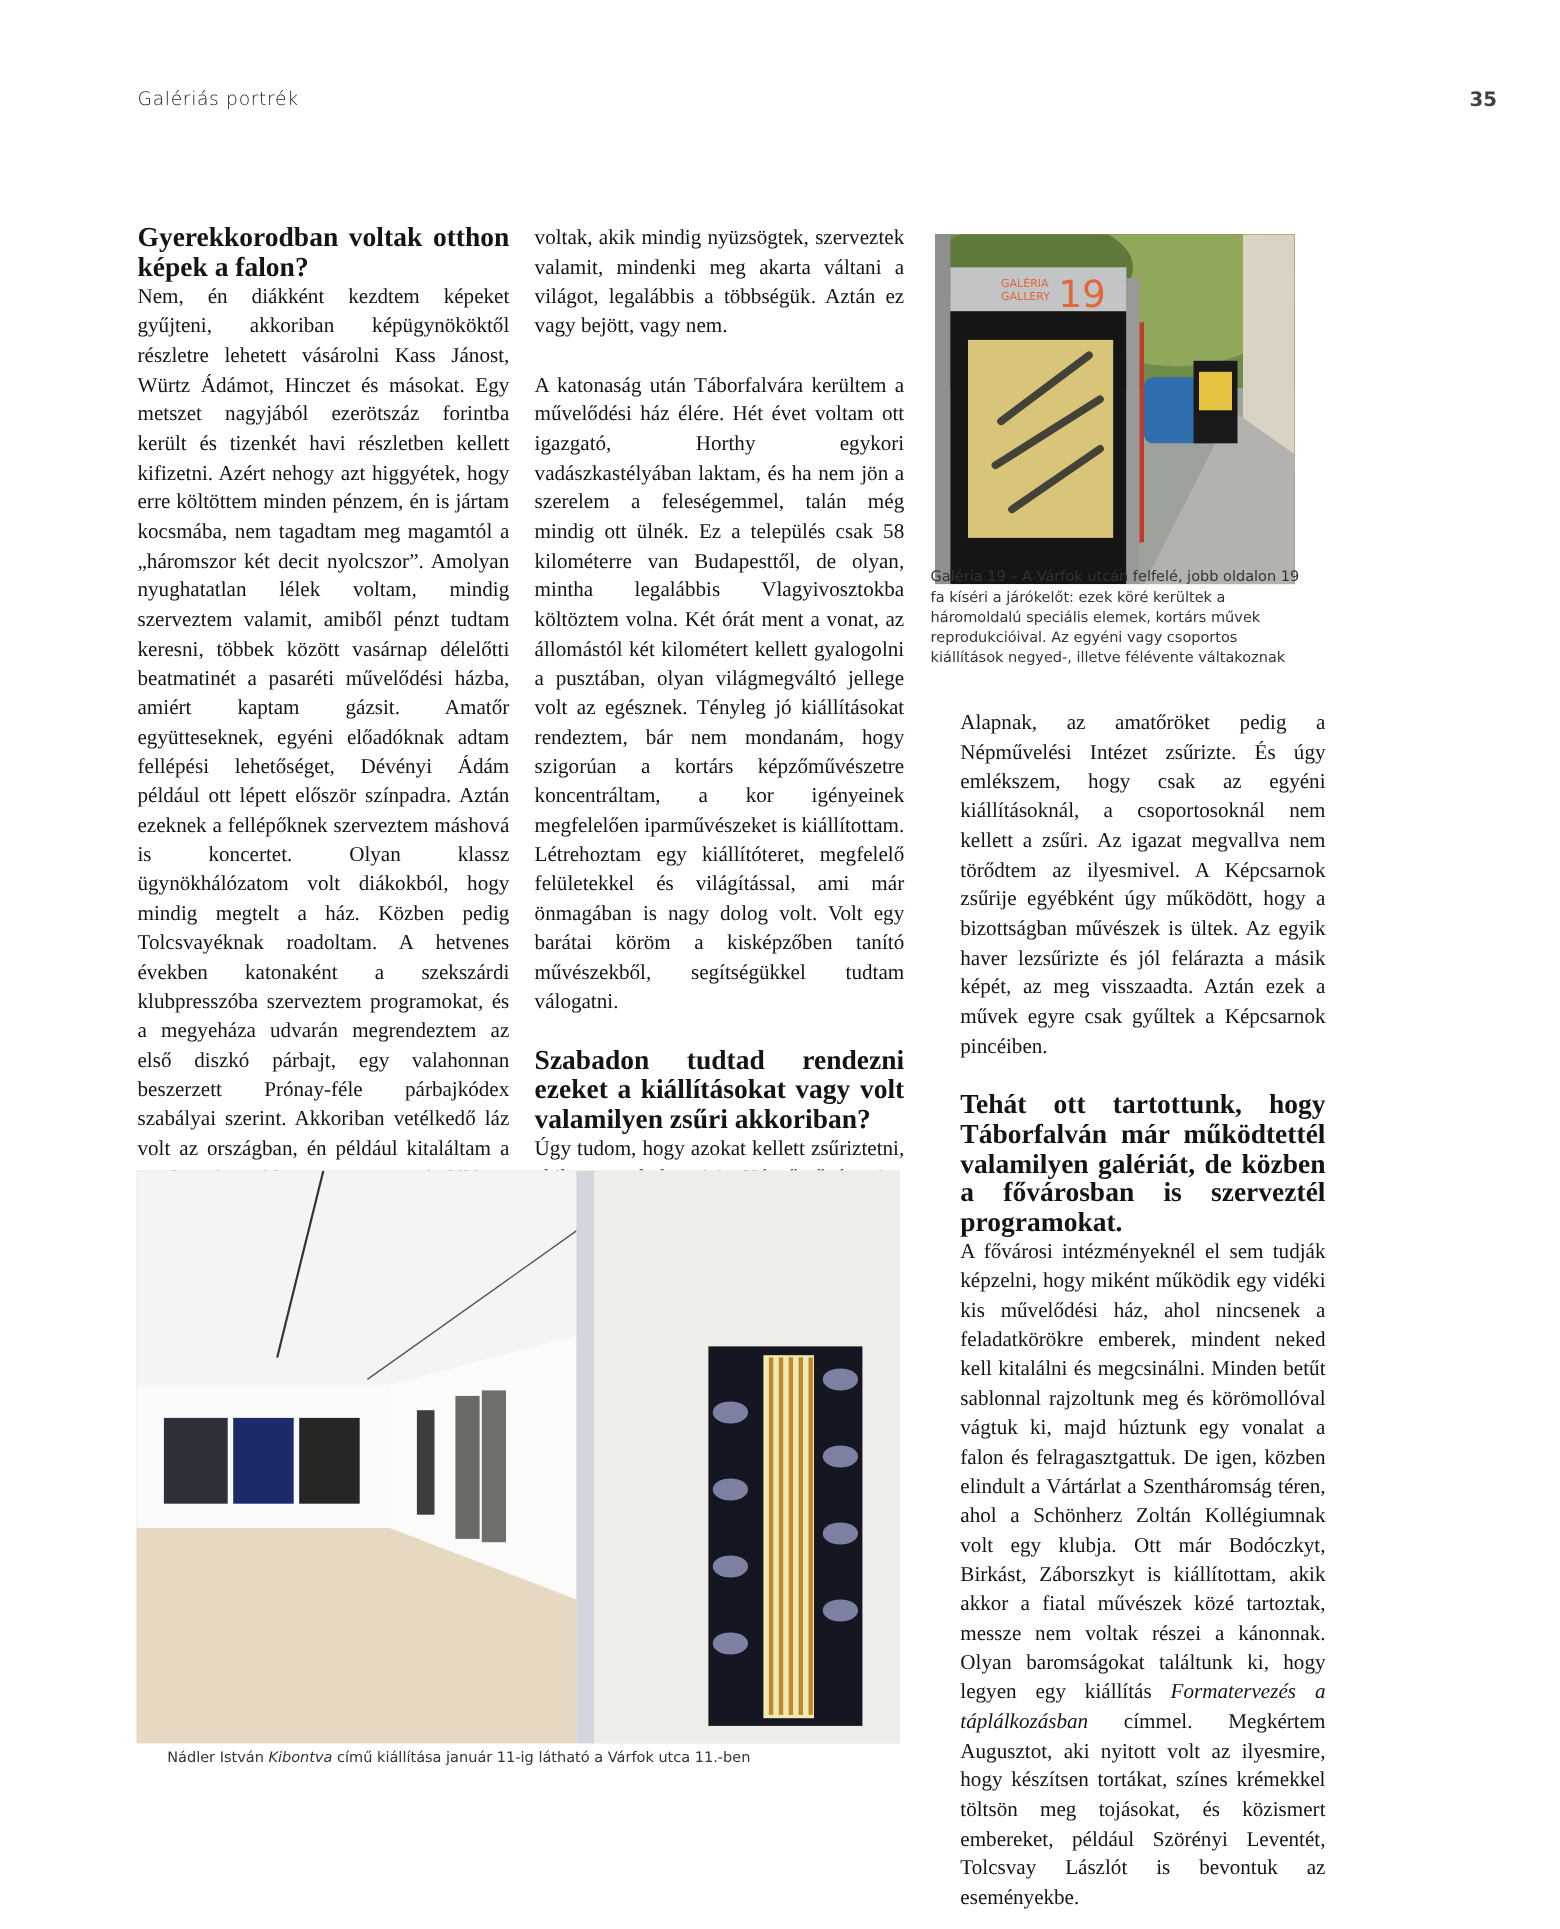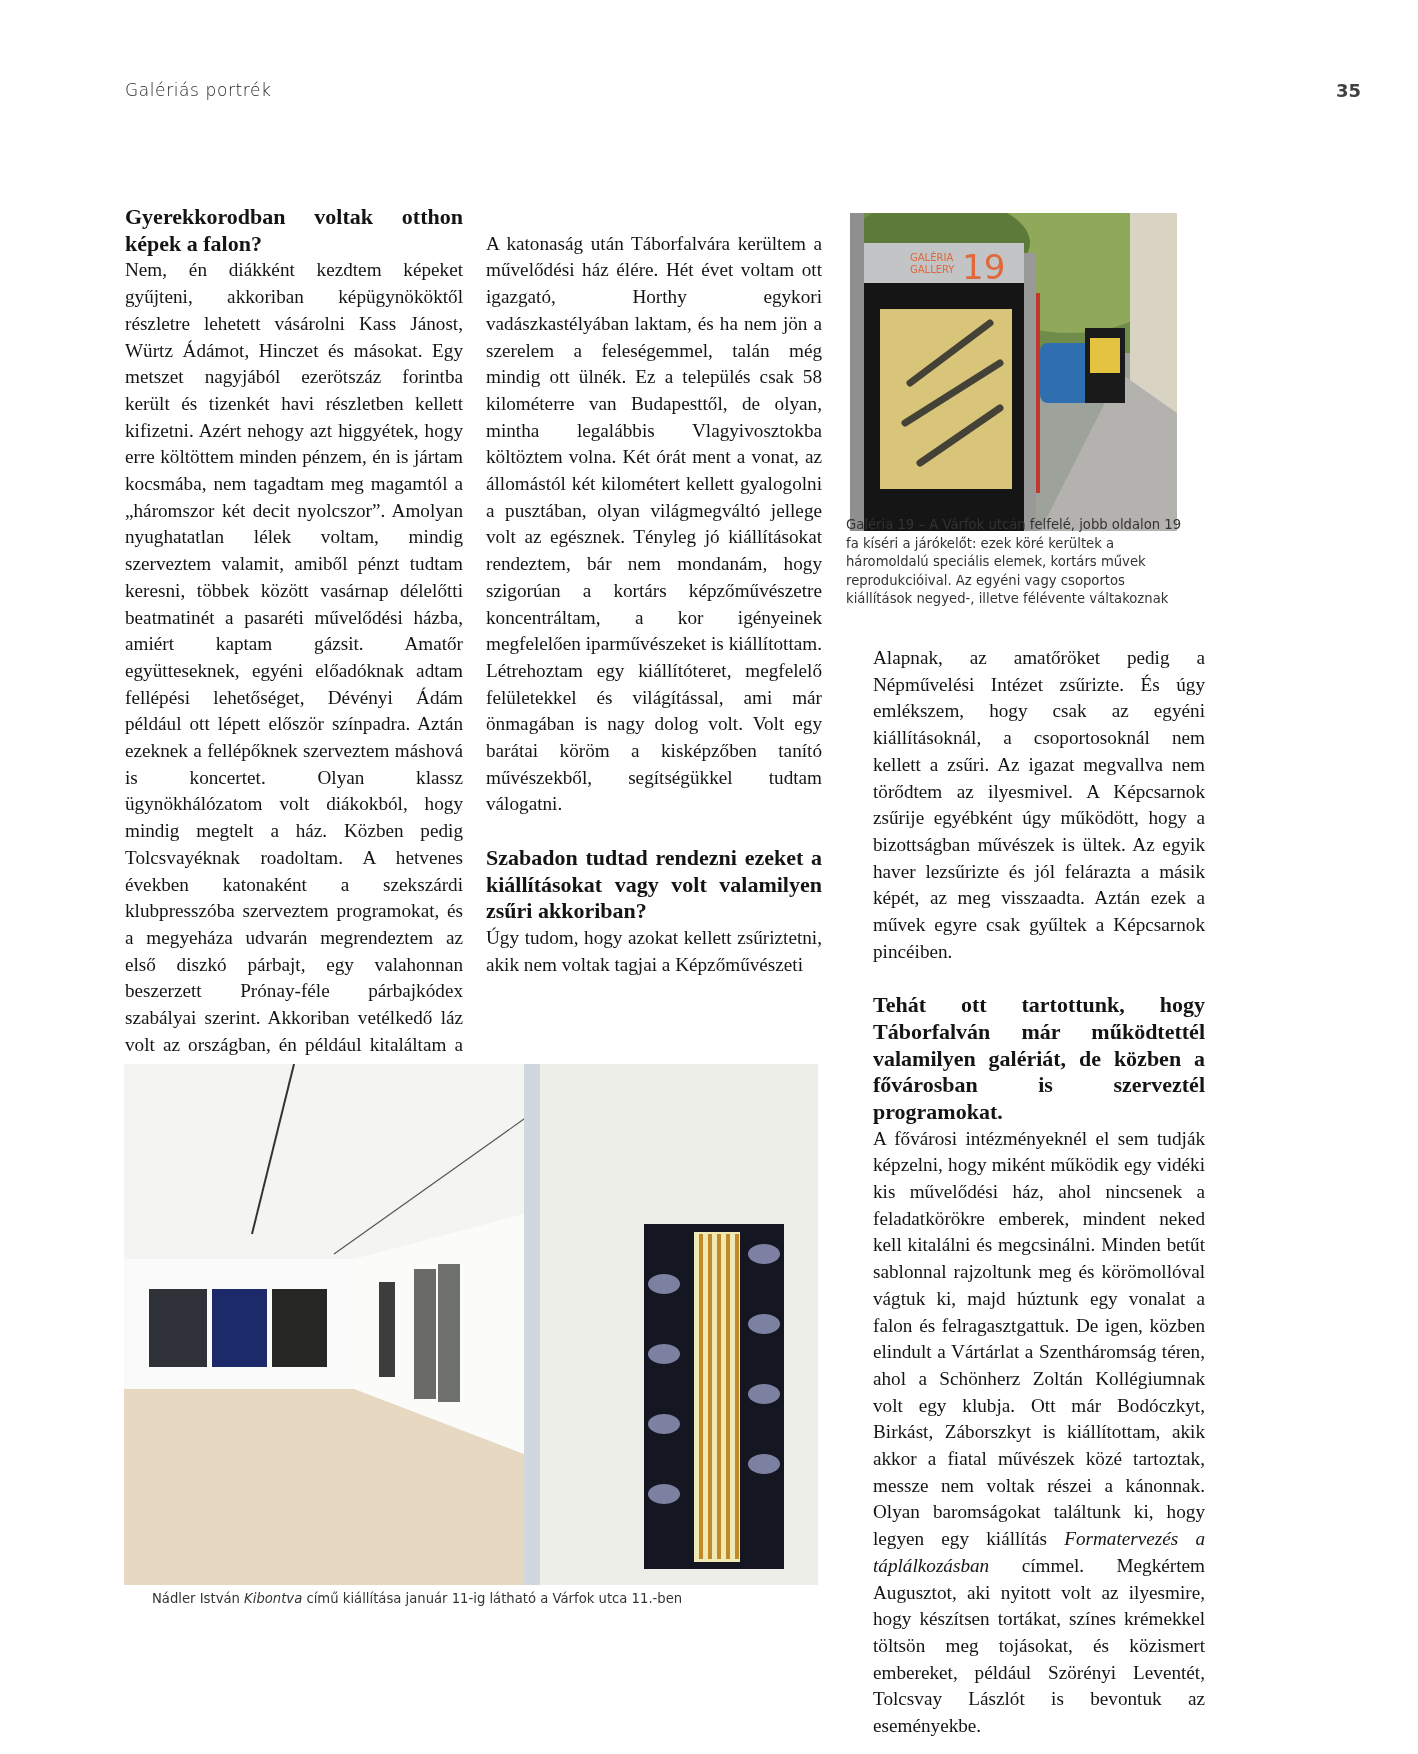--- a/index.html
+++ b/index.html
@@ -1,21 +1,21 @@
 <!DOCTYPE html>
 <html><head>
 <meta charset="utf-8">
 <style>
   html, body { margin:0; padding:0; background:#ffffff; }
   body { width:1418px; height:1754px; position:relative; overflow:hidden; color:#1a1a1a; }
   .running-head { position:absolute; left:125px; top:80px; font-family:"DejaVu Sans", sans-serif; font-size:17px; letter-spacing:0.6px; color:#222; font-weight:300; }
   .page-number { position:absolute; right:57px; top:80px; font-family:"DejaVu Sans", sans-serif; font-size:18px; font-weight:bold; color:#404040; }
   .col { position:absolute; font-family:"Liberation Serif", serif; font-size:19.2px; line-height:26.7px; text-align:justify; hyphens:manual; color:#141414; }
   .col p { margin:0; }
-  .col h3 { margin:0; font-size:22px; line-height:26.7px; font-weight:bold; }
+  .col h3 { margin:0; font-size:25px; line-height:26.7px; font-weight:bold; }
   .col .gap { height:26.7px; }
   #col1 { left:125px; top:204px; width:338px; }
   #col2 { left:486px; top:204px; width:336px; }
   #col3 { left:873px; top:645px; width:332px; }
   .photo { position:absolute; overflow:hidden; }
   #street-photo { left:850px; top:213px; width:327px; height:318px; background:#a16207; }
   #gallery-photo { left:124px; top:1064px; width:694px; height:521px; background:#eceae4; }
   .caption { position:absolute; font-family:"DejaVu Sans", sans-serif; font-size:13.2px; color:#333; }
   #street-caption { left:846px; top:516px; width:340px; line-height:18.5px; }
   #gallery-caption { left:124px; top:1590px; width:720px; line-height:18px;margin-left:28px; }
@@ -26,20 +26,21 @@
 
 <div class="running-head">Galériás portrék</div>
 <div class="page-number">35</div>
 
 <div class="col" id="col1">
   <h3>Gyerekkorodban voltak otthon képek a falon?</h3>
   <p>Nem, én diákként kezdtem képeket gyűjteni, akkoriban képügynököktől részletre lehetett vásárolni Kass Jánost, Würtz Ádámot, Hinczet és másokat. Egy metszet nagyjából ezerötszáz forintba került és tizenkét havi részletben kellett kifizetni. Azért nehogy azt higgyétek, hogy erre költöttem minden pénzem, én is jártam kocsmába, nem tagadtam meg magamtól a „háromszor két decit nyolcszor”. Amolyan nyughatatlan lélek voltam, mindig szerveztem valamit, amiből pénzt tudtam keresni, többek között vasárnap délelőtti beatmatinét a pasaréti művelődési házba, amiért kaptam gázsit. Amatőr együtteseknek, egyéni előadóknak adtam fellépési lehetőséget, Dévényi Ádám például ott lépett először színpadra. Aztán ezeknek a fellépőknek szerveztem máshová is koncertet. Olyan klassz ügynökhálózatom volt diákokból, hogy mindig megtelt a ház. Közben pedig Tolcsvayéknak roadoltam. A hetvenes években katonaként a szekszárdi klubpresszóba szerveztem programokat, és a megyeháza udvarán megrendeztem az első diszkó párbajt, egy valahonnan beszerzett Prónay-féle párbajkódex szabályai szerint. Akkoriban vetélkedő láz volt az országban, én például kitaláltam a sündisznó módszert a pontszámlálásra: táblára írt pontok helyett krumpliba szúrtunk színes fejű gombostűket. Olyan barátaim</p>
 </div>
 
 <div class="col" id="col2">
+  <p>voltak, akik mindig nyüzsögtek, szerveztek valamit, mindenki meg akarta váltani a világot, legalábbis a többségük. Aztán ez vagy bejött, vagy nem.</p>
   <div class="gap"></div>
   <p>A katonaság után Táborfalvára kerültem a művelődési ház élére. Hét évet voltam ott igazgató, Horthy egykori vadászkastélyában laktam, és ha nem jön a szerelem a feleségemmel, talán még mindig ott ülnék. Ez a település csak 58 kilométerre van Budapesttől, de olyan, mintha legalábbis Vlagyivosztokba költöztem volna. Két órát ment a vonat, az állomástól két kilométert kellett gyalogolni a pusztában, olyan világmegváltó jellege volt az egésznek. Tényleg jó kiállításokat rendeztem, bár nem mondanám, hogy szigorúan a kortárs képzőművészetre koncentráltam, a kor igényeinek megfelelően iparművészeket is kiállítottam. Létrehoztam egy kiállítóteret, megfelelő felületekkel és világítással, ami már önmagában is nagy dolog volt. Volt egy barátai köröm a kisképzőben tanító művészekből, segítségükkel tudtam válogatni.</p>
   <div class="gap"></div>
   <h3>Szabadon tudtad rendezni ezeket a kiállításokat vagy volt valamilyen zsűri akkoriban?</h3>
   <p>Úgy tudom, hogy azokat kellett zsűriztetni, akik nem voltak tagjai a Képzőművészeti</p>
 </div>
 
 <div class="photo" id="street-photo">
   <svg width="327" height="318" viewBox="0 0 327 318">
     <rect x="0" y="0" width="327" height="318" fill="#9da39a"></rect>

